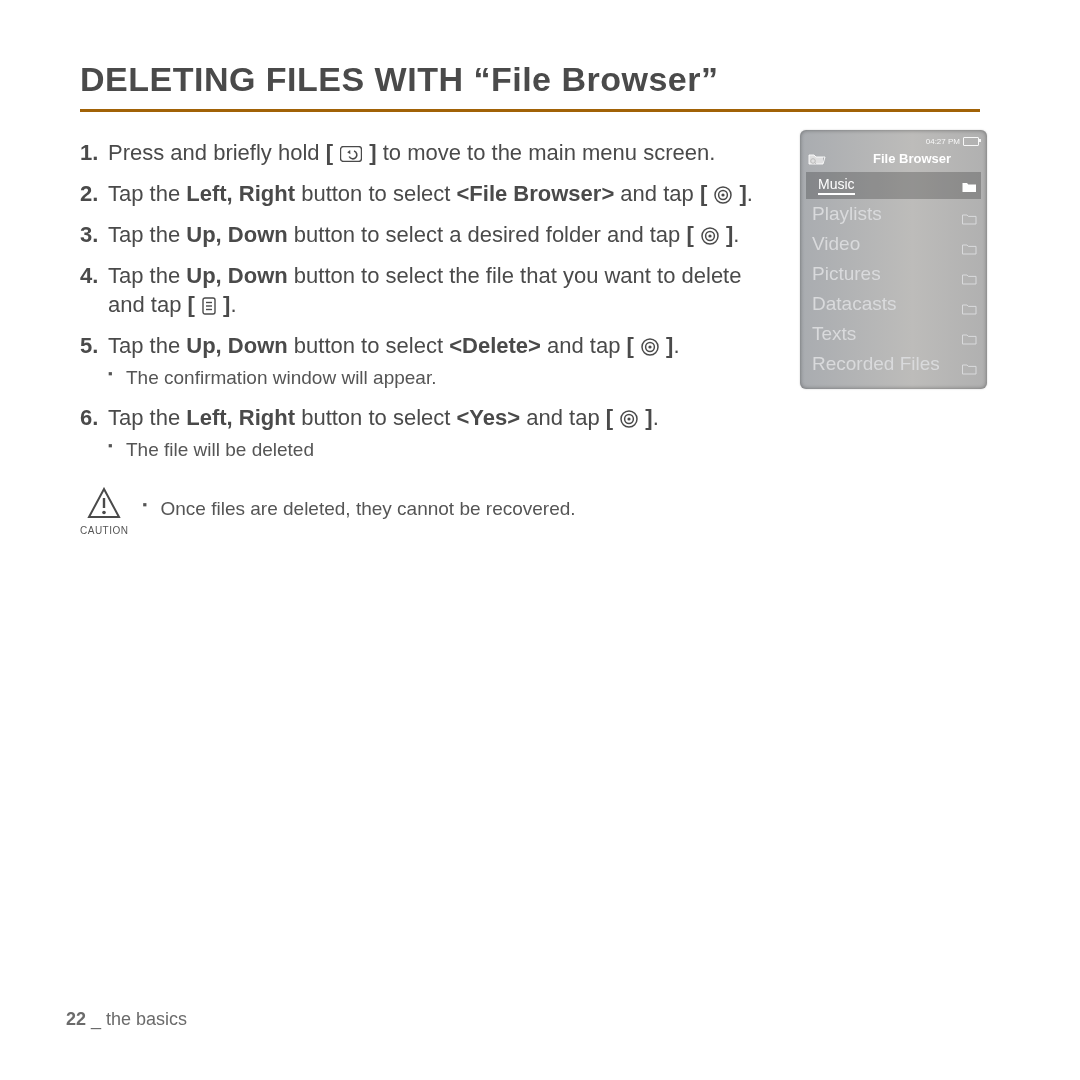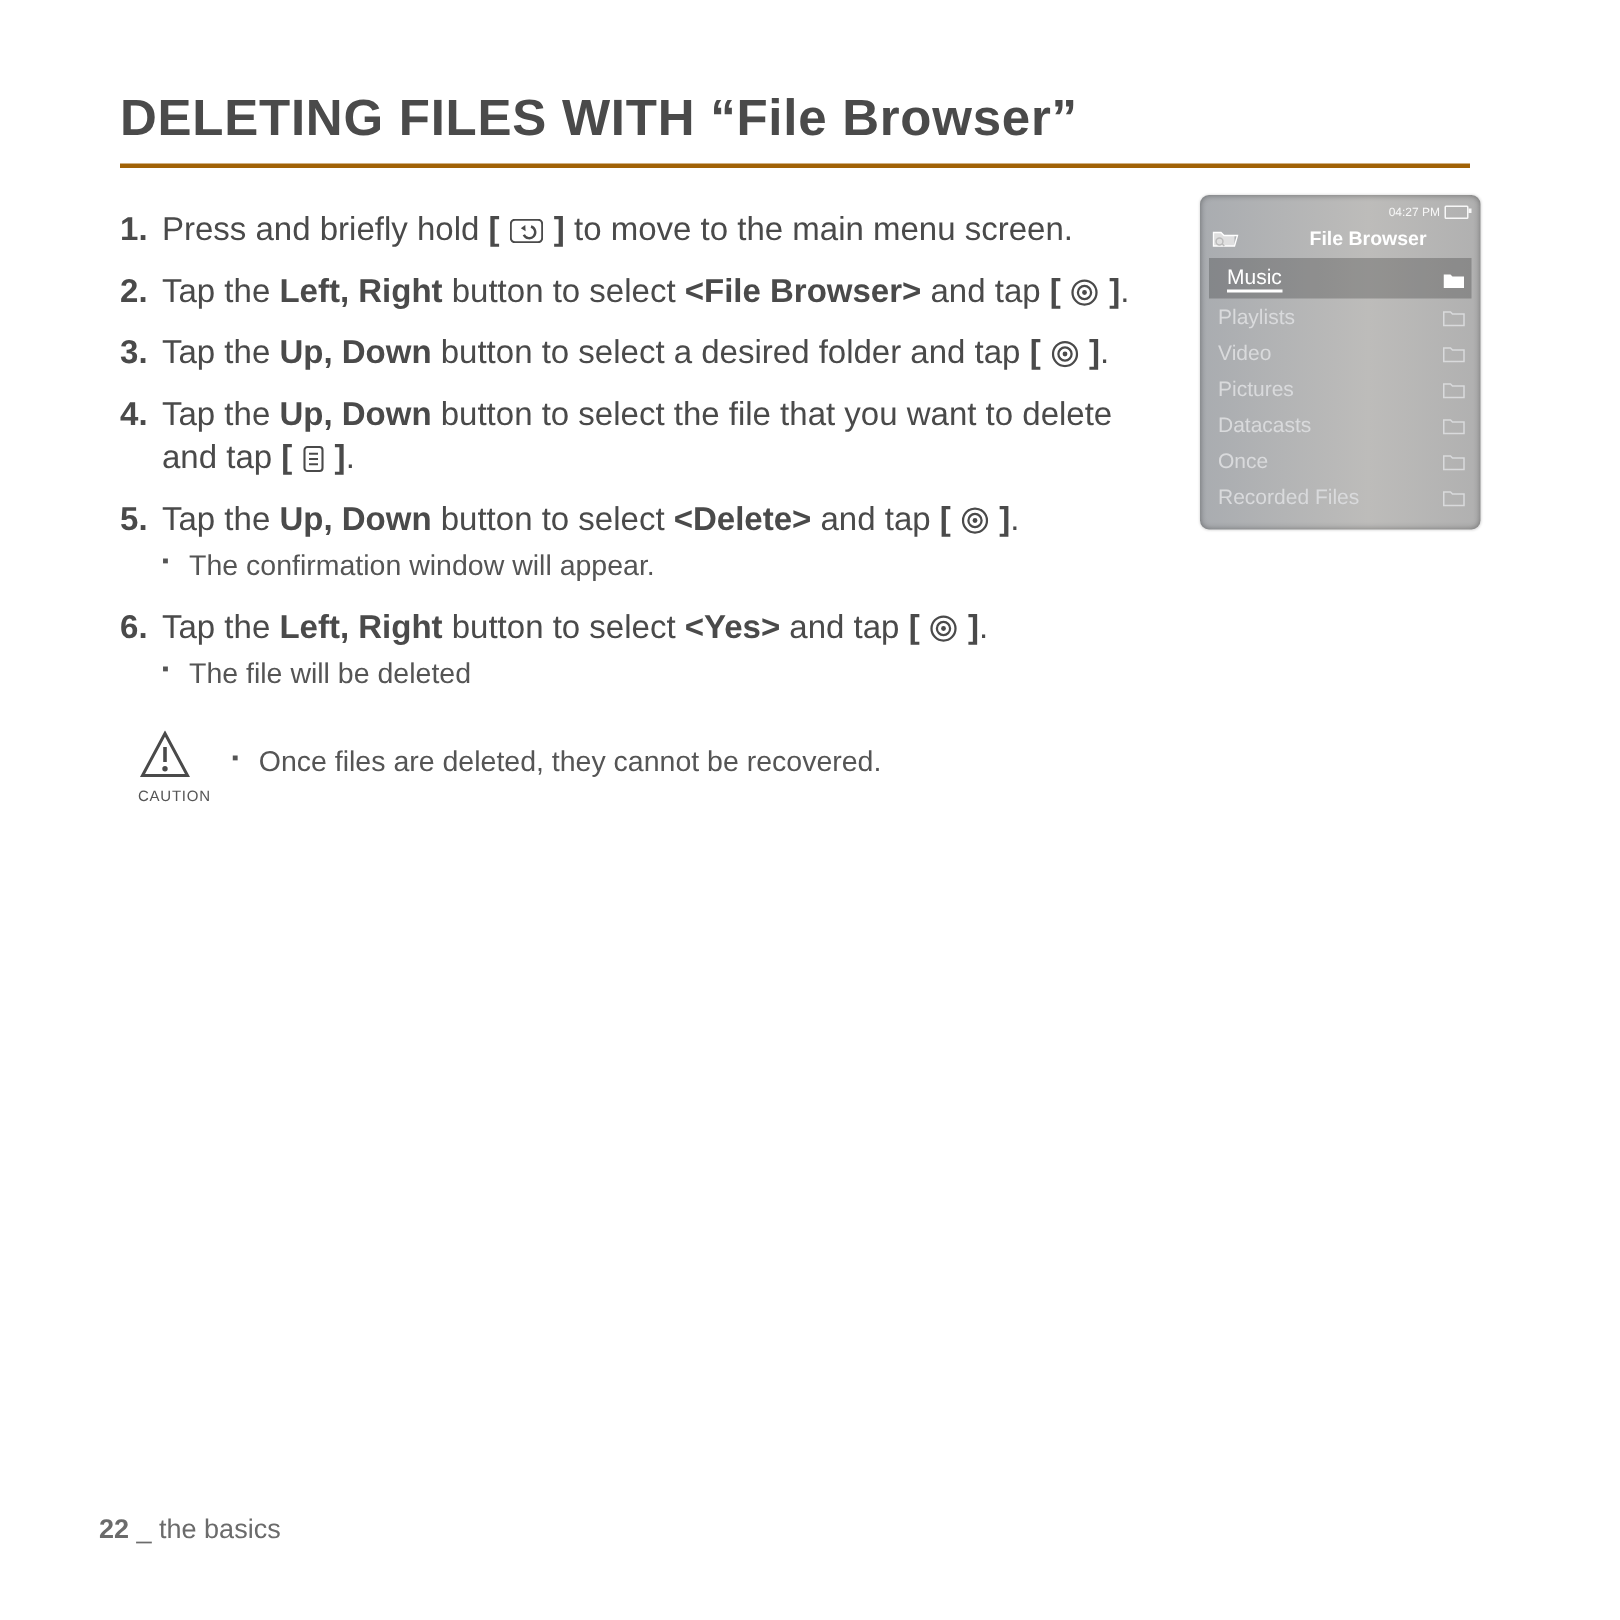--- a/index.html
+++ b/index.html
@@ -29,21 +29,21 @@
   }
   ul.sub > li::before{content:"▪";position:absolute;left:0;top:0;font-size:13px;color:#555;}
   b{font-weight:bold;}
   .btn-icon{
     display:inline-flex;align-items:center;justify-content:center;
     vertical-align:middle;margin:0 1px;
   }
   .btn-icon svg{display:block;}
   .caution{display:flex;align-items:flex-start;gap:14px;margin-top:24px;}
   .caution-mark{text-align:center;}
-  .caution-label{font-size:10px;letter-spacing:0.5px;color:#555;margin-top:2px;margin-left:12px;}
+  .caution-label{font-size:10px;letter-spacing:0.5px;color:#555;margin-top:2px;}
   .footer{
     position:absolute;left:66px;bottom:50px;font-size:18px;color:#6b6b6b;
   }
   .footer .pg{font-weight:bold;color:#6b6b6b;}
 
   
   .device{
     width:175px;border-radius:6px;padding:6px 6px 10px 6px;
     background:linear-gradient(90deg,#a9acb0 0%,#bdbcba 60%,#b0b0b0 100%);
     box-shadow:inset 0 0 4px rgba(0,0,0,0.4),0 0 2px rgba(0,0,0,0.2);
@@ -53,21 +53,21 @@
   .dev-status .batt{
     width:14px;height:7px;border:1px solid #fff;border-radius:1px;position:relative;
   }
   .dev-status .batt::after{content:"";position:absolute;right:-3px;top:1px;width:2px;height:3px;background:#fff;}
   .dev-head{display:flex;align-items:center;gap:5px;padding:2px 2px 6px 2px;}
   .dev-head-ic{width:18px;height:14px;}
   .dev-title{color:#fff;font-size:13px;font-weight:bold;margin-left:42px;}
   .dev-list{margin:0;padding:0;list-style:none;}
   .dev-list li{
     display:flex;align-items:center;justify-content:space-between;
-    padding:4px 4px 4px 6px;color:#d9dadc;font-size:14px;
+    padding:4px 4px 4px 6px;color:#d9dadc;font-size:19px;
   }
   .dev-list li.sel{
     background:rgba(0,0,0,0.22);color:#fff;font-size:14px;padding-left:12px;
   }
   .dev-list li.sel .lab{border-bottom:2px solid #fff;padding-bottom:1px;}
   .dev-list .fold{width:15px;height:12px;flex-shrink:0;}
 </style>
 </head>
 <body>
 
@@ -221,21 +221,21 @@
                   <use href="#ic-folder-small"></use>
                 </svg></span>
           </li>
           <li>
             <span>Datacasts</span>
             <span class="fold" style="color:#d9dadc"><svg width="15" height="12">
                   <use href="#ic-folder-small"></use>
                 </svg></span>
           </li>
           <li>
-            <span>Once</span>
+            <span>Texts</span>
             <span class="fold" style="color:#d9dadc"><svg width="15" height="12">
                   <use href="#ic-folder-small"></use>
                 </svg></span>
           </li>
           <li>
             <span>Recorded Files</span>
             <span class="fold" style="color:#d9dadc"><svg width="15" height="12">
                   <use href="#ic-folder-small"></use>
                 </svg></span>
           </li>

